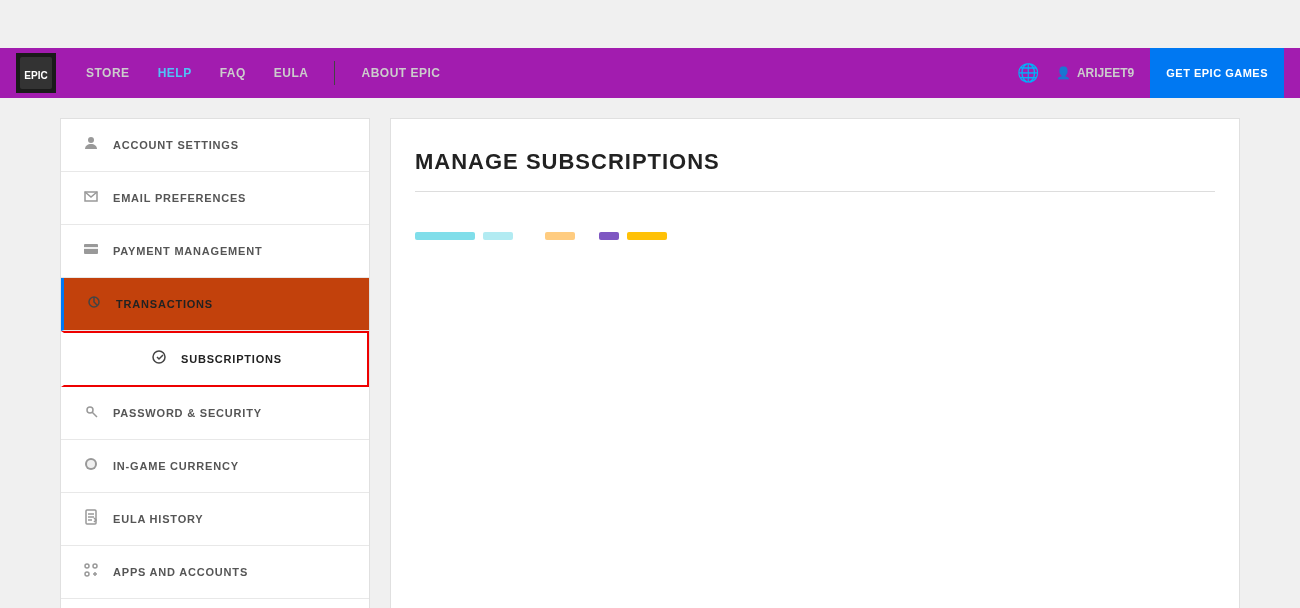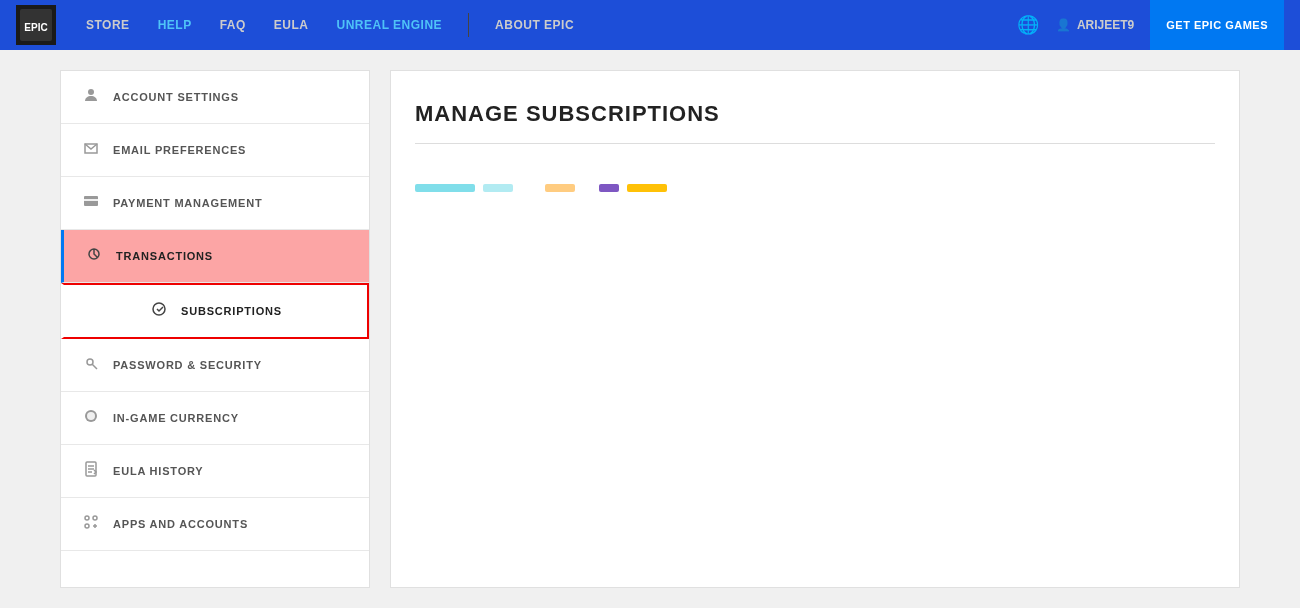--- a/index.html
+++ b/index.html
@@ -1,25 +1,26 @@
 <!DOCTYPE html>
 <html><head>
   <meta charset="utf-8">
   <style>
     * { margin: 0; padding: 0; box-sizing: border-box; }
     body { font-family: 'Arial', sans-serif; background: #f0f0f0; width: 1300px; height: 608px; overflow: hidden; }
 
     
     .top-nav {
-      background: #1d4ed8;
+      background: #a21caf;
       height: 50px;
       display: flex;
       align-items: center;
       padding: 0 16px;
       gap: 0;
+      margin-top: 48px;
     }
     .epic-logo {
       width: 40px;
       height: 40px;
       margin-right: 20px;
       flex-shrink: 0;
     }
     .nav-links {
       display: flex;
       align-items: center;
@@ -97,21 +98,21 @@
       display: flex;
       align-items: center;
       gap: 12px;
       padding: 16px 20px;
       border-bottom: 1px solid #e8e8e8;
       cursor: pointer;
       position: relative;
     }
     .sidebar-item.active {
       border-left: 3px solid #0078f2;
-      background: #fca5a5;
+      background: #c2410c;
     }
     .sidebar-item.highlighted {
       border: 2px solid #e00;
     }
     .sidebar-icon {
       color: #888;
       font-size: 16px;
       width: 20px;
       text-align: center;
       flex-shrink: 0;
@@ -173,21 +174,20 @@
     <rect width="40" height="40" fill="#1a1a1a"></rect>
     <rect x="4" y="4" width="32" height="32" rx="2" fill="#333"></rect>
     <text x="20" y="26" text-anchor="middle" fill="white" font-size="10" font-weight="bold" font-family="Arial">EPIC</text>
   </svg>
 
   <div class="nav-links">
     <a class="nav-link">STORE</a>
     <a class="nav-link blue">HELP</a>
     <a class="nav-link">FAQ</a>
     <a class="nav-link">EULA</a>
-    <a class="nav-link blue">UNREAL ENGINE</a>
     <div class="nav-divider"></div>
     <a class="nav-link">ABOUT EPIC</a>
   </div>
 
   <div class="nav-right">
     <span class="globe-icon">🌐</span>
     <div class="user-info">
       <span>👤</span>
       <span>ARIJEET9</span>
     </div>

